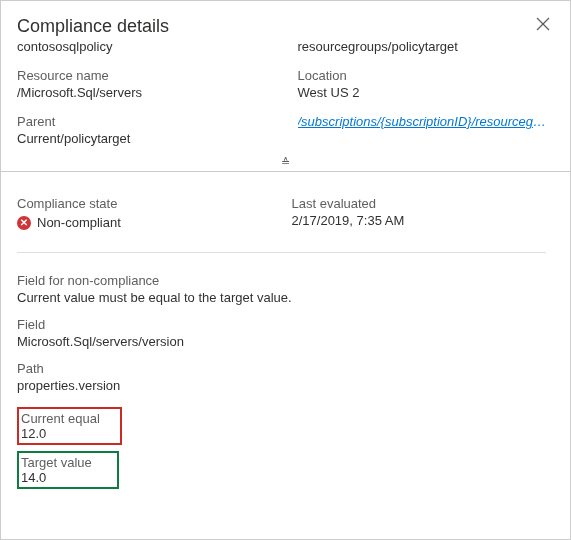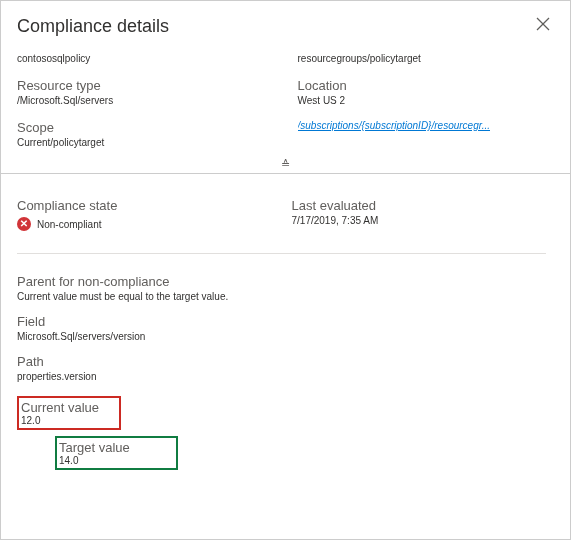--- a/index.html
+++ b/index.html
@@ -11,32 +11,31 @@
       width: 571px;
       height: 540px;
       overflow: hidden;
       border: 1px solid #ccc;
     }
     .panel { padding: 12px 16px 0 16px; }
     .header {
       display: flex;
       justify-content: space-between;
       align-items: center;
-      margin-bottom: 14px;
     }
     .title { font-size: 18px; font-weight: 400; color: #323130; }
     .close { font-size: 16px; color: #605e5c; cursor: pointer; padding: 4px; }
     .grid {
       display: grid;
       grid-template-columns: 1fr 1fr;
       column-gap: 24px;
       row-gap: 14px;
     }
     .label { font-size: 13px; color: #605e5c; margin-bottom: 2px; }
-    .value { font-size: 10px; color: #323130; word-break: break-word; }
+    .value { font-size: 13px; color: #323130; word-break: break-word; }
     .link { color: #0078d4; white-space: nowrap; overflow: hidden; text-overflow: ellipsis; display:block; max-width: 250px; font-style: italic;}
     .chevron-bar {
       text-align: center;
       margin-top: 8px;
       border-bottom: 1px solid #ccc;
       padding-bottom: 2px;
       position: relative;
     }
     .section { padding: 24px 16px 0 16px; }
     .row2 {
@@ -64,21 +63,21 @@
       margin: 22px 8px 0 0;
     }
     .details { padding: 20px 16px 0 16px; }
     .detail-block { margin-bottom: 12px; }
     .box {
       display: inline-block;
       padding: 2px 6px 2px 2px;
       margin-top: 2px;
     }
     .box-red { border: 2px solid #cc2a23; padding-right: 20px; }
-    .box-green { border: 2px solid #107c41; padding-right: 46px; margin-left: 38px; }
+    .box-green { border: 2px solid #107c41; padding-right: 25px; }
     .box .label { margin-bottom: 0; }
     .box .value { margin-top: 0; }
   </style>
 </head>
 <body>
 
 <div class="panel">
   <div class="header">
     <div class="title">Compliance details</div>
     <div class="close">
@@ -90,29 +89,29 @@
   </div>
 
   <div class="grid">
     <div>
       <div class="value">contososqlpolicy</div>
     </div>
     <div>
       <div class="value">resourcegroups/policytarget</div>
     </div>
     <div>
-      <div class="label">Resource type</div>
+      <div class="label">Resource name</div>
       <div class="value">/Microsoft.Sql/servers</div>
     </div>
     <div>
       <div class="label">Location</div>
       <div class="value">West US 2</div>
     </div>
     <div>
-      <div class="label">Scope</div>
+      <div class="label">Parent</div>
       <div class="value">Current/policytarget</div>
     </div>
     <div>
       <a class="value link" href="#">/subscriptions/{subscriptionID}/resourcegr...</a>
     </div>
   </div>
 </div>
 
 <div class="chevron-bar">
   <span style="font-size:11px;color:#605e5c;">≙</span>
@@ -122,41 +121,41 @@
   <div class="row2">
     <div>
       <div class="label">Compliance state</div>
       <div class="state-line">
         <span class="error-icon">✕</span>
         <span class="value">Non-compliant</span>
       </div>
     </div>
     <div>
       <div class="label">Last evaluated</div>
-      <div class="value">7/17/2019, 7:35 AM</div>
+      <div class="value">2/17/2019, 7:35 AM</div>
     </div>
   </div>
   <hr class="hr2">
 </div>
 
 <div class="details">
   <div class="detail-block">
-    <div class="label">Parent for non-compliance</div>
+    <div class="label">Field for non-compliance</div>
     <div class="value">Current value must be equal to the target value.</div>
   </div>
   <div class="detail-block">
     <div class="label">Field</div>
     <div class="value">Microsoft.Sql/servers/version</div>
   </div>
   <div class="detail-block">
     <div class="label">Path</div>
     <div class="value">properties.version</div>
   </div>
   <div class="box box-red">
-    <div class="label">Current value</div>
+    <div class="label">Current equal</div>
     <div class="value">12.0</div>
   </div>
   <div style="height:4px;"></div>
   <div class="box box-green">
     <div class="label">Target value</div>
     <div class="value">14.0</div>
   </div>
 </div>
 
 </body></html>

